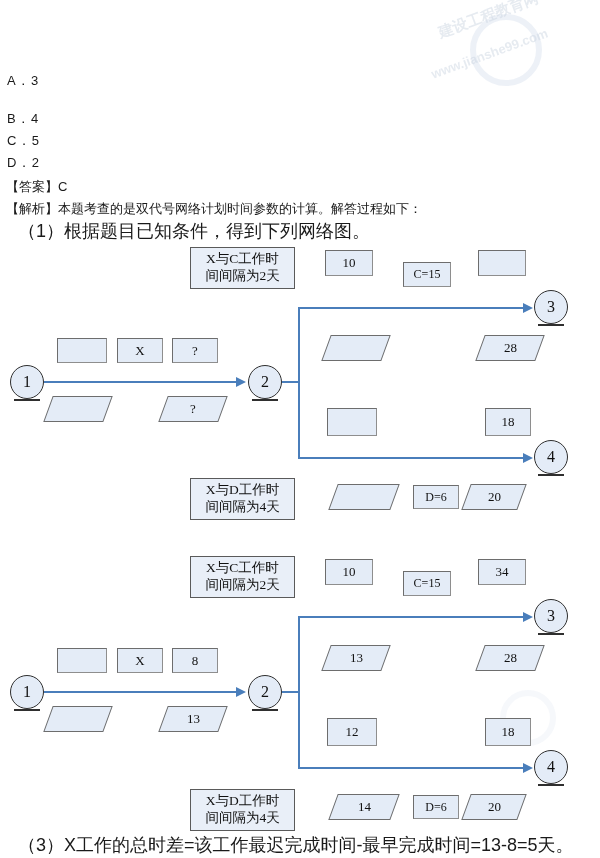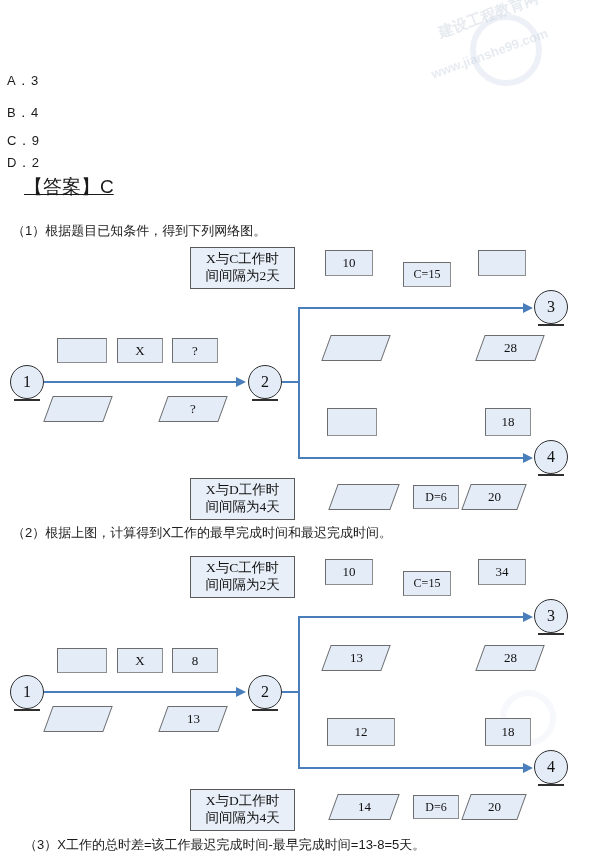--- a/index.html
+++ b/index.html
@@ -28,22 +28,22 @@
   .qtext{
     position:absolute;left:6px;top:4px;width:588px;
     font-size:12.6px;line-height:23.5px;
     letter-spacing:.1px;
     text-align:justify;
   }
   .opt{
     position:absolute;left:7px;font-size:13px;line-height:18px;
     letter-spacing:1.2px;
   }
-  .ansline{position:absolute;left:24px;font-size:19px;line-height:18px;text-decoration:underline;}
-  .steptext{position:absolute;left:12px;font-size:13px;line-height:18px;}
+  .ansline{position:absolute;left:6px;font-size:13px;line-height:18px;}
+  .steptext{position:absolute;left:18px;font-size:18px;line-height:18px;}
 
   
   .diagram{position:absolute;left:0;width:600px;}
 
   .node{
     position:absolute;width:34px;height:34px;border-radius:50%;
     border:1.3px solid #2f2f2f;background:#e4ecf7;
     display:flex;align-items:center;justify-content:center;
     font-family:"Liberation Serif","DejaVu Serif",serif;
     font-size:16px;color:#111;box-sizing:border-box;
@@ -99,25 +99,26 @@
 
 <div class="page">
 
   <div class="wm-ring" style="left:470px;top:14px;width:60px;height:60px;"></div>
   <div class="watermark" style="left:436px;top:6px;font-size:15px;">建设工程教育网</div>
   <div class="watermark" style="left:428px;top:46px;font-size:13px;">www.jianshe99.com</div>
   <div class="wm-ring" style="left:500px;top:690px;width:44px;height:44px;opacity:.25;"></div>
 
 
   <div class="opt" style="top:72px;">A．3</div>
-  <div class="opt" style="top:104px;">B．4</div>
-  <div class="opt" style="top:132px;">C．9</div>
+  <div class="opt" style="top:110px;">B．4</div>
+  <div class="opt" style="top:132px;">C．5</div>
   <div class="opt" style="top:154px;">D．2</div>
 
   <div class="ansline" style="top:178px;">【答案】C</div>
+  <div class="ansline" style="top:200px;">【解析】本题考查的是双代号网络计划时间参数的计算。解答过程如下：</div>
 
   <div class="steptext" style="top:222px;">（1）根据题目已知条件，得到下列网络图。</div>
 
   <div class="diagram" style="top:0;height:0;">
 
     <div class="note" style="left:190px;top:247px;width:105px;height:42px;">X与C工作时<br>间间隔为2天</div>
     <div class="note" style="left:190px;top:478px;width:105px;height:42px;">X与D工作时<br>间间隔为4天</div>
 
     <div class="hline" style="left:44px;top:381px;width:195px;"></div>
     <div class="arrowhead" style="left:236px;top:377px;"></div>
@@ -163,21 +164,20 @@
 
     <div class="para" style="left:333px;top:484px;width:62px;height:26px;">
       <span></span>
     </div>
     <div class="rect" style="left:413px;top:485px;width:46px;height:24px;font-size:12px;">D=6</div>
     <div class="para" style="left:466px;top:484px;width:56px;height:26px;">
       <span>20</span>
     </div>
   </div>
 
-  <div class="steptext" style="top:524px;">（2）根据上图，计算得到X工作的最早完成时间和最迟完成时间。</div>
 
   <div class="diagram" style="top:0;height:0;">
 
     <div class="note" style="left:190px;top:556px;width:105px;height:42px;">X与C工作时<br>间间隔为2天</div>
     <div class="note" style="left:190px;top:789px;width:105px;height:42px;">X与D工作时<br>间间隔为4天</div>
 
     <div class="hline" style="left:44px;top:691px;width:195px;"></div>
     <div class="arrowhead" style="left:236px;top:687px;"></div>
 
     <div class="hline" style="left:282px;top:691px;width:18px;"></div>
@@ -207,27 +207,27 @@
     <div class="rect" style="left:403px;top:571px;width:48px;height:25px;font-size:12px;">C=15</div>
     <div class="rect" style="left:478px;top:559px;width:48px;height:26px;">34</div>
 
     <div class="para" style="left:326px;top:645px;width:60px;height:26px;">
       <span>13</span>
     </div>
     <div class="para" style="left:480px;top:645px;width:60px;height:26px;">
       <span>28</span>
     </div>
 
-    <div class="rect" style="left:327px;top:718px;width:68px;height:28px;">12</div>
+    <div class="rect" style="left:327px;top:718px;width:50px;height:28px;">12</div>
     <div class="rect" style="left:485px;top:718px;width:46px;height:28px;">18</div>
 
     <div class="para" style="left:333px;top:794px;width:62px;height:26px;">
       <span>14</span>
     </div>
     <div class="rect" style="left:413px;top:795px;width:46px;height:24px;font-size:12px;">D=6</div>
     <div class="para" style="left:466px;top:794px;width:56px;height:26px;">
       <span>20</span>
     </div>
   </div>
 
-  <div class="steptext" style="top:836px;margin-left:12px;">（3）X工作的总时差=该工作最迟完成时间-最早完成时间=13-8=5天。</div>
+  <div class="steptext" style="top:836px;">（3）X工作的总时差=该工作最迟完成时间-最早完成时间=13-8=5天。</div>
 
 </div>
 
 </body></html>

